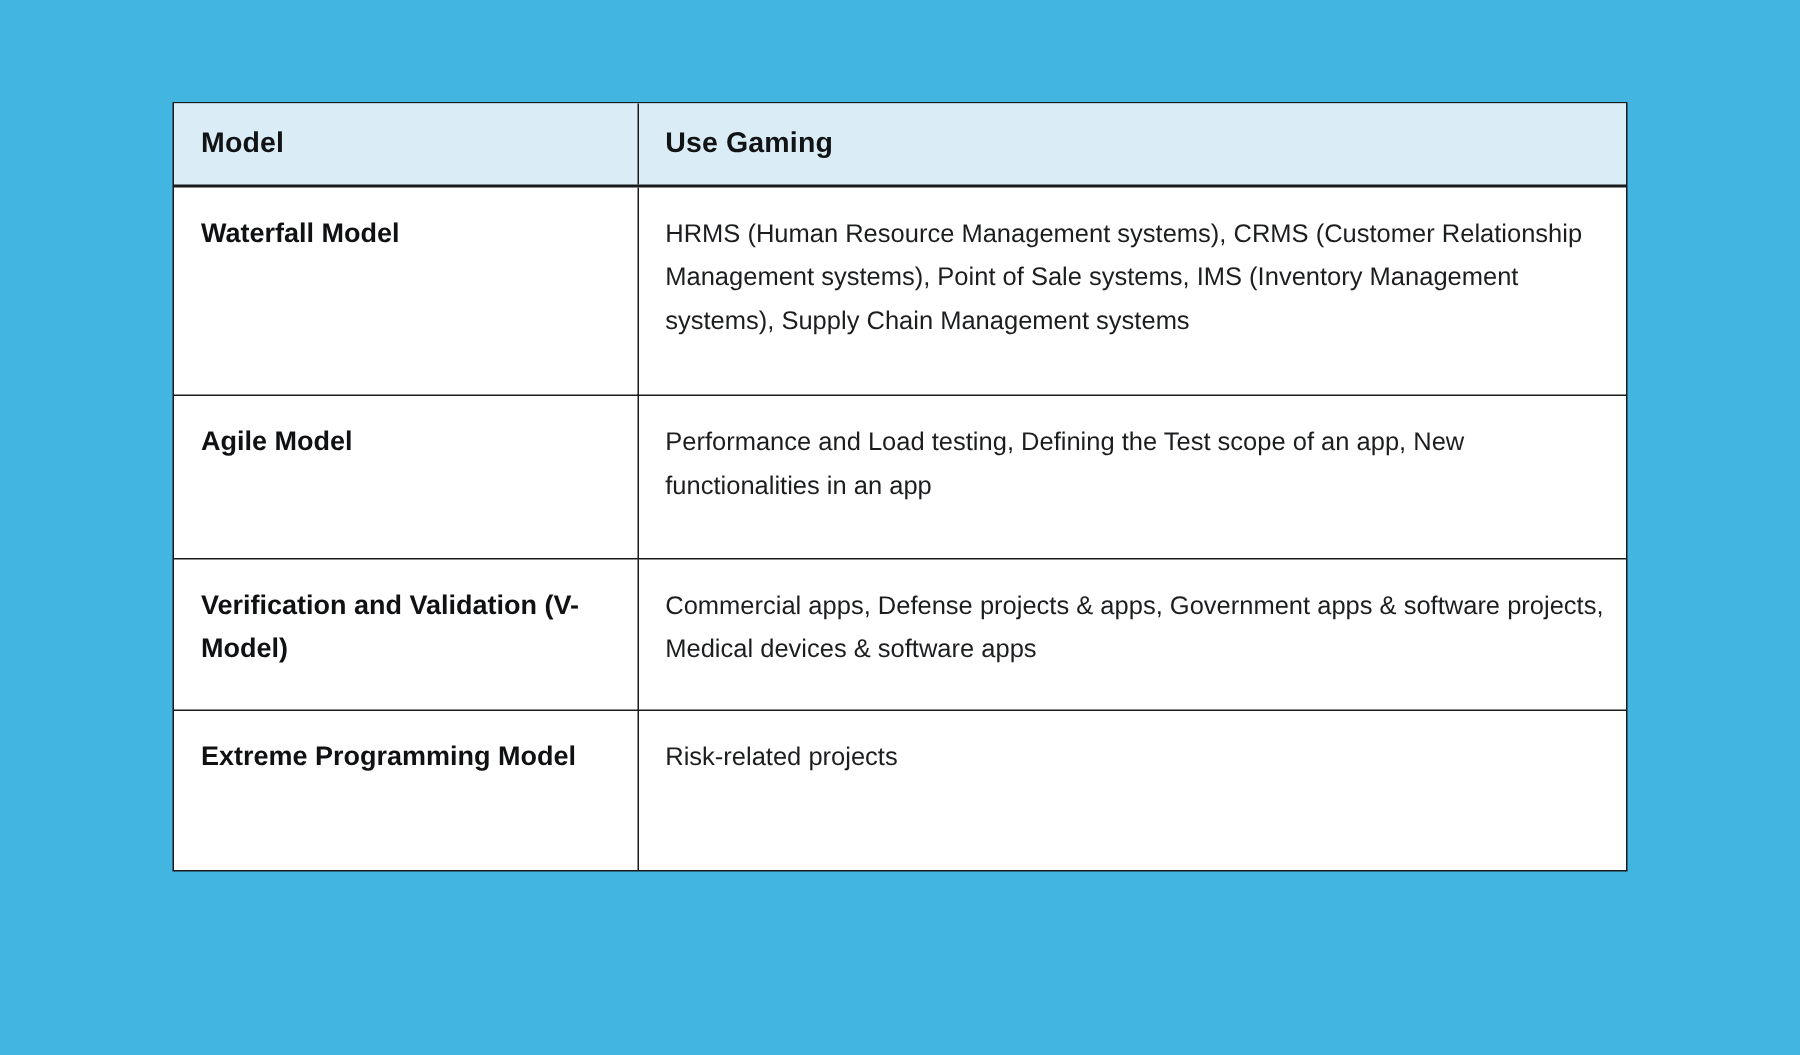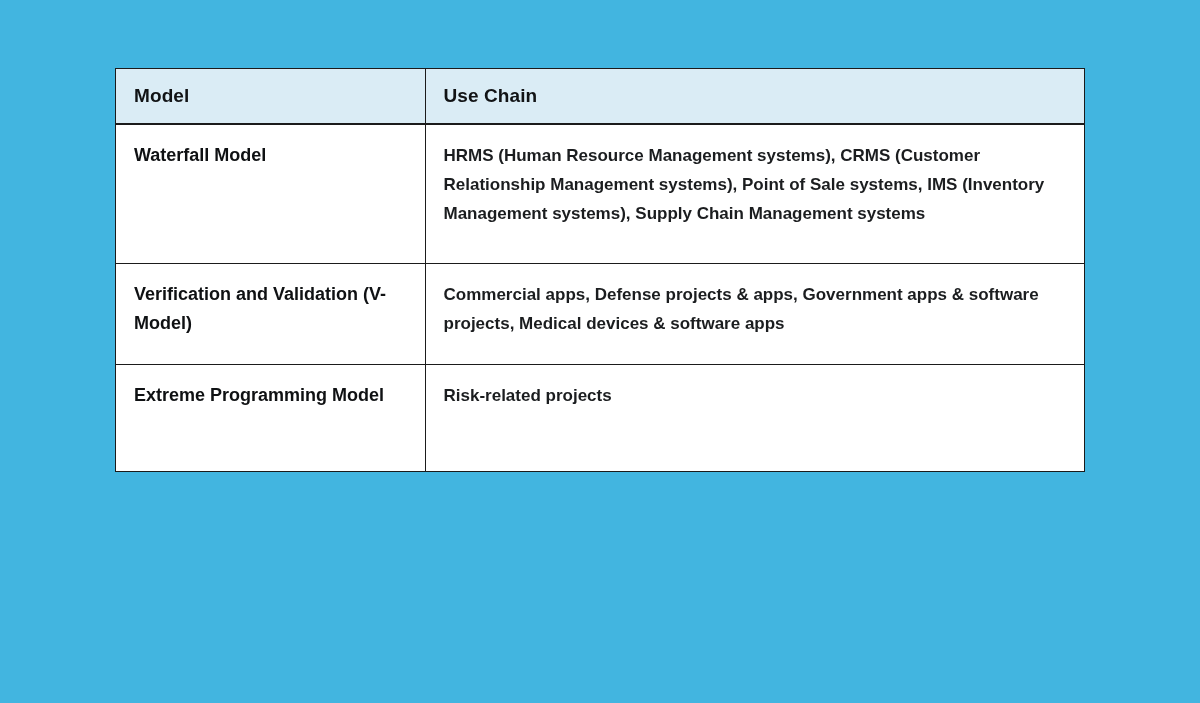--- a/index.html
+++ b/index.html
@@ -75,21 +75,21 @@
     font-weight: bold;
     line-height: 1.62;
     border-right: 1.5px solid #1b1b1b;
     padding-left: 18px;
     color: #0f1113;
     margin-left: 36px;
   }
 
   table.models-table tbody td.cell-usecases {
     font-size: 17px;
-    font-weight: bold;
+    font-weight: normal;
     line-height: 1.72;
     color: #1b1d1f;
     padding-left: 18px;
     padding-right: 14px;
   }
 
   
   tbody tr[data-row-index="0"] td { min-height: 104px; height: 104px; }
   tbody tr[data-row-index="1"] td { height: 74px; }
   tbody tr[data-row-index="2"] td { height: 74px; }
@@ -104,27 +104,31 @@
 
   <div class="table-wrap">
     <table class="models-table">
       <colgroup>
         <col class="col-model">
         <col class="col-usecases">
       </colgroup>
       <thead>
         <tr>
           <th class="th-model">Model</th>
-          <th class="th-usecases">Use Chain</th>
+          <th class="th-usecases">Use Gaming</th>
         </tr>
       </thead>
       <tbody>
         <tr data-row-index="0">
           <td class="cell-model">Waterfall Model</td>
           <td class="cell-usecases">HRMS (Human Resource Management systems), CRMS (Customer Relationship Management systems), Point of Sale systems, IMS (Inventory Management systems), Supply Chain Management systems</td>
+        </tr>
+        <tr data-row-index="1">
+          <td class="cell-model">Agile Model</td>
+          <td class="cell-usecases">Performance and Load testing, Defining the Test scope of an app, New functionalities in an app</td>
         </tr>
         <tr data-row-index="3">
           <td class="cell-model">Verification and Validation (V-Model)</td>
           <td class="cell-usecases">Commercial apps, Defense projects &amp; apps, Government apps &amp; software projects, Medical devices &amp; software apps</td>
         </tr>
         <tr data-row-index="5">
           <td class="cell-model">Extreme Programming Model</td>
           <td class="cell-usecases">Risk-related projects</td>
         </tr>
       </tbody>

